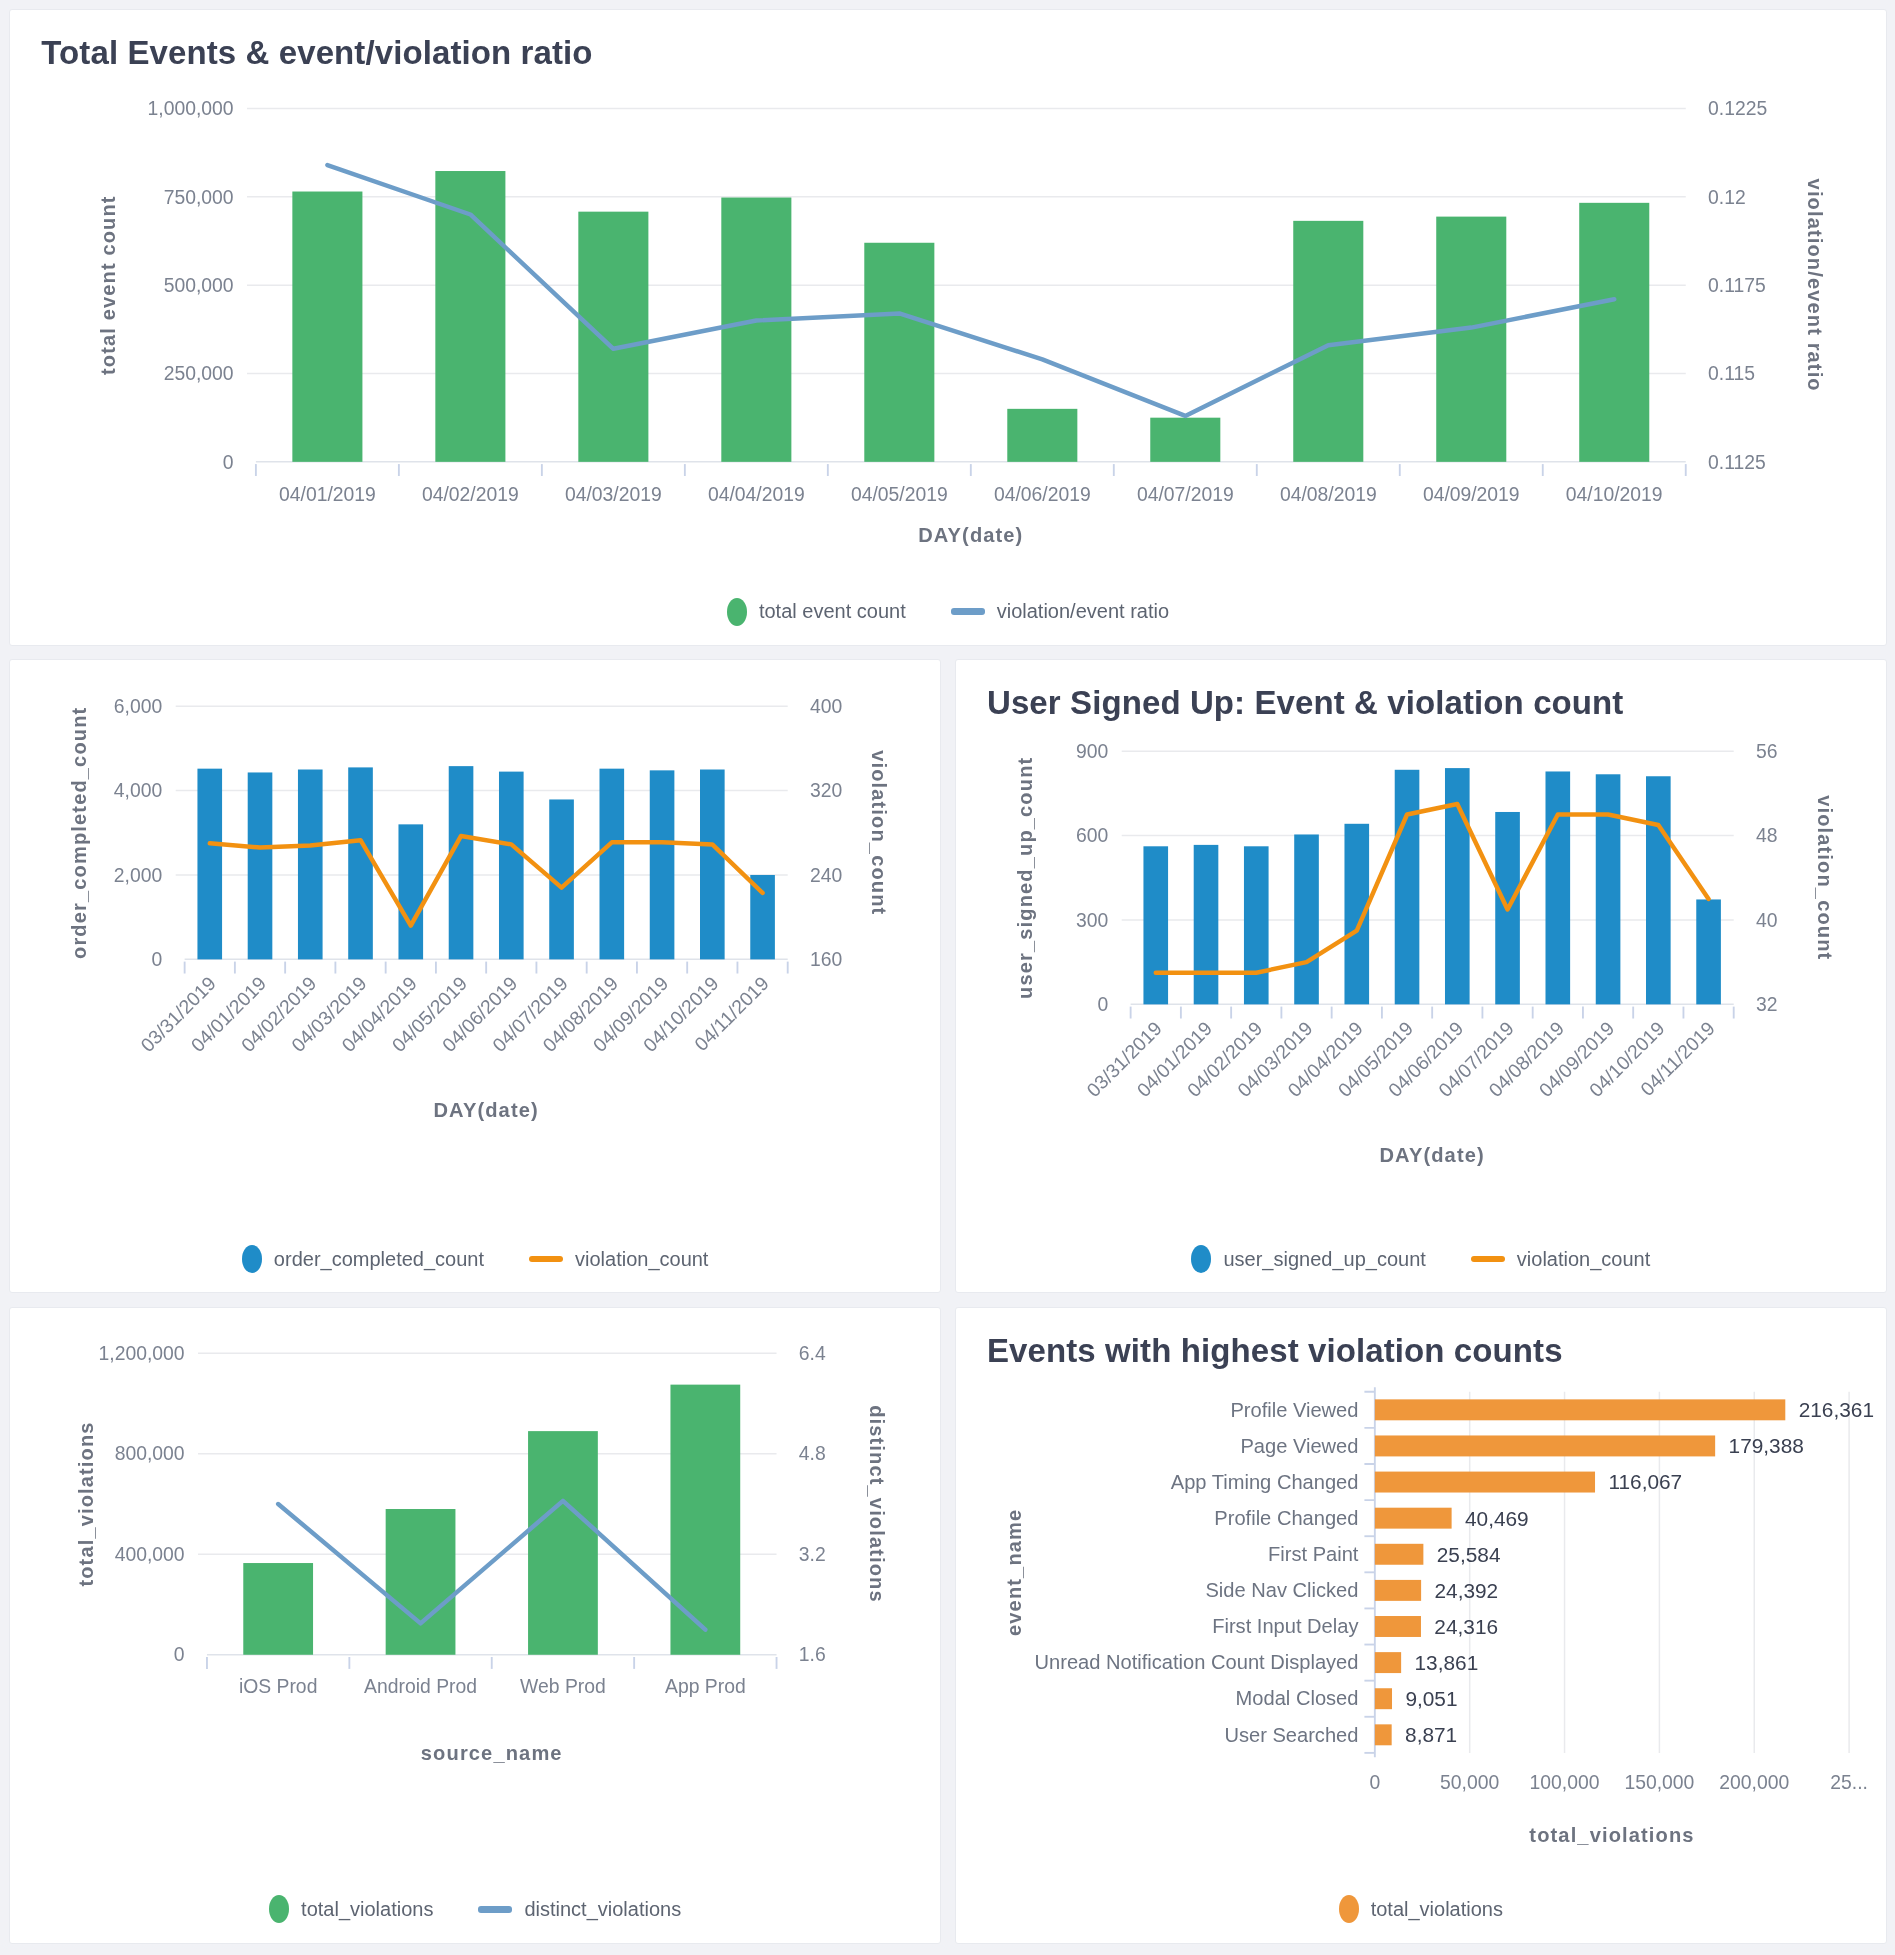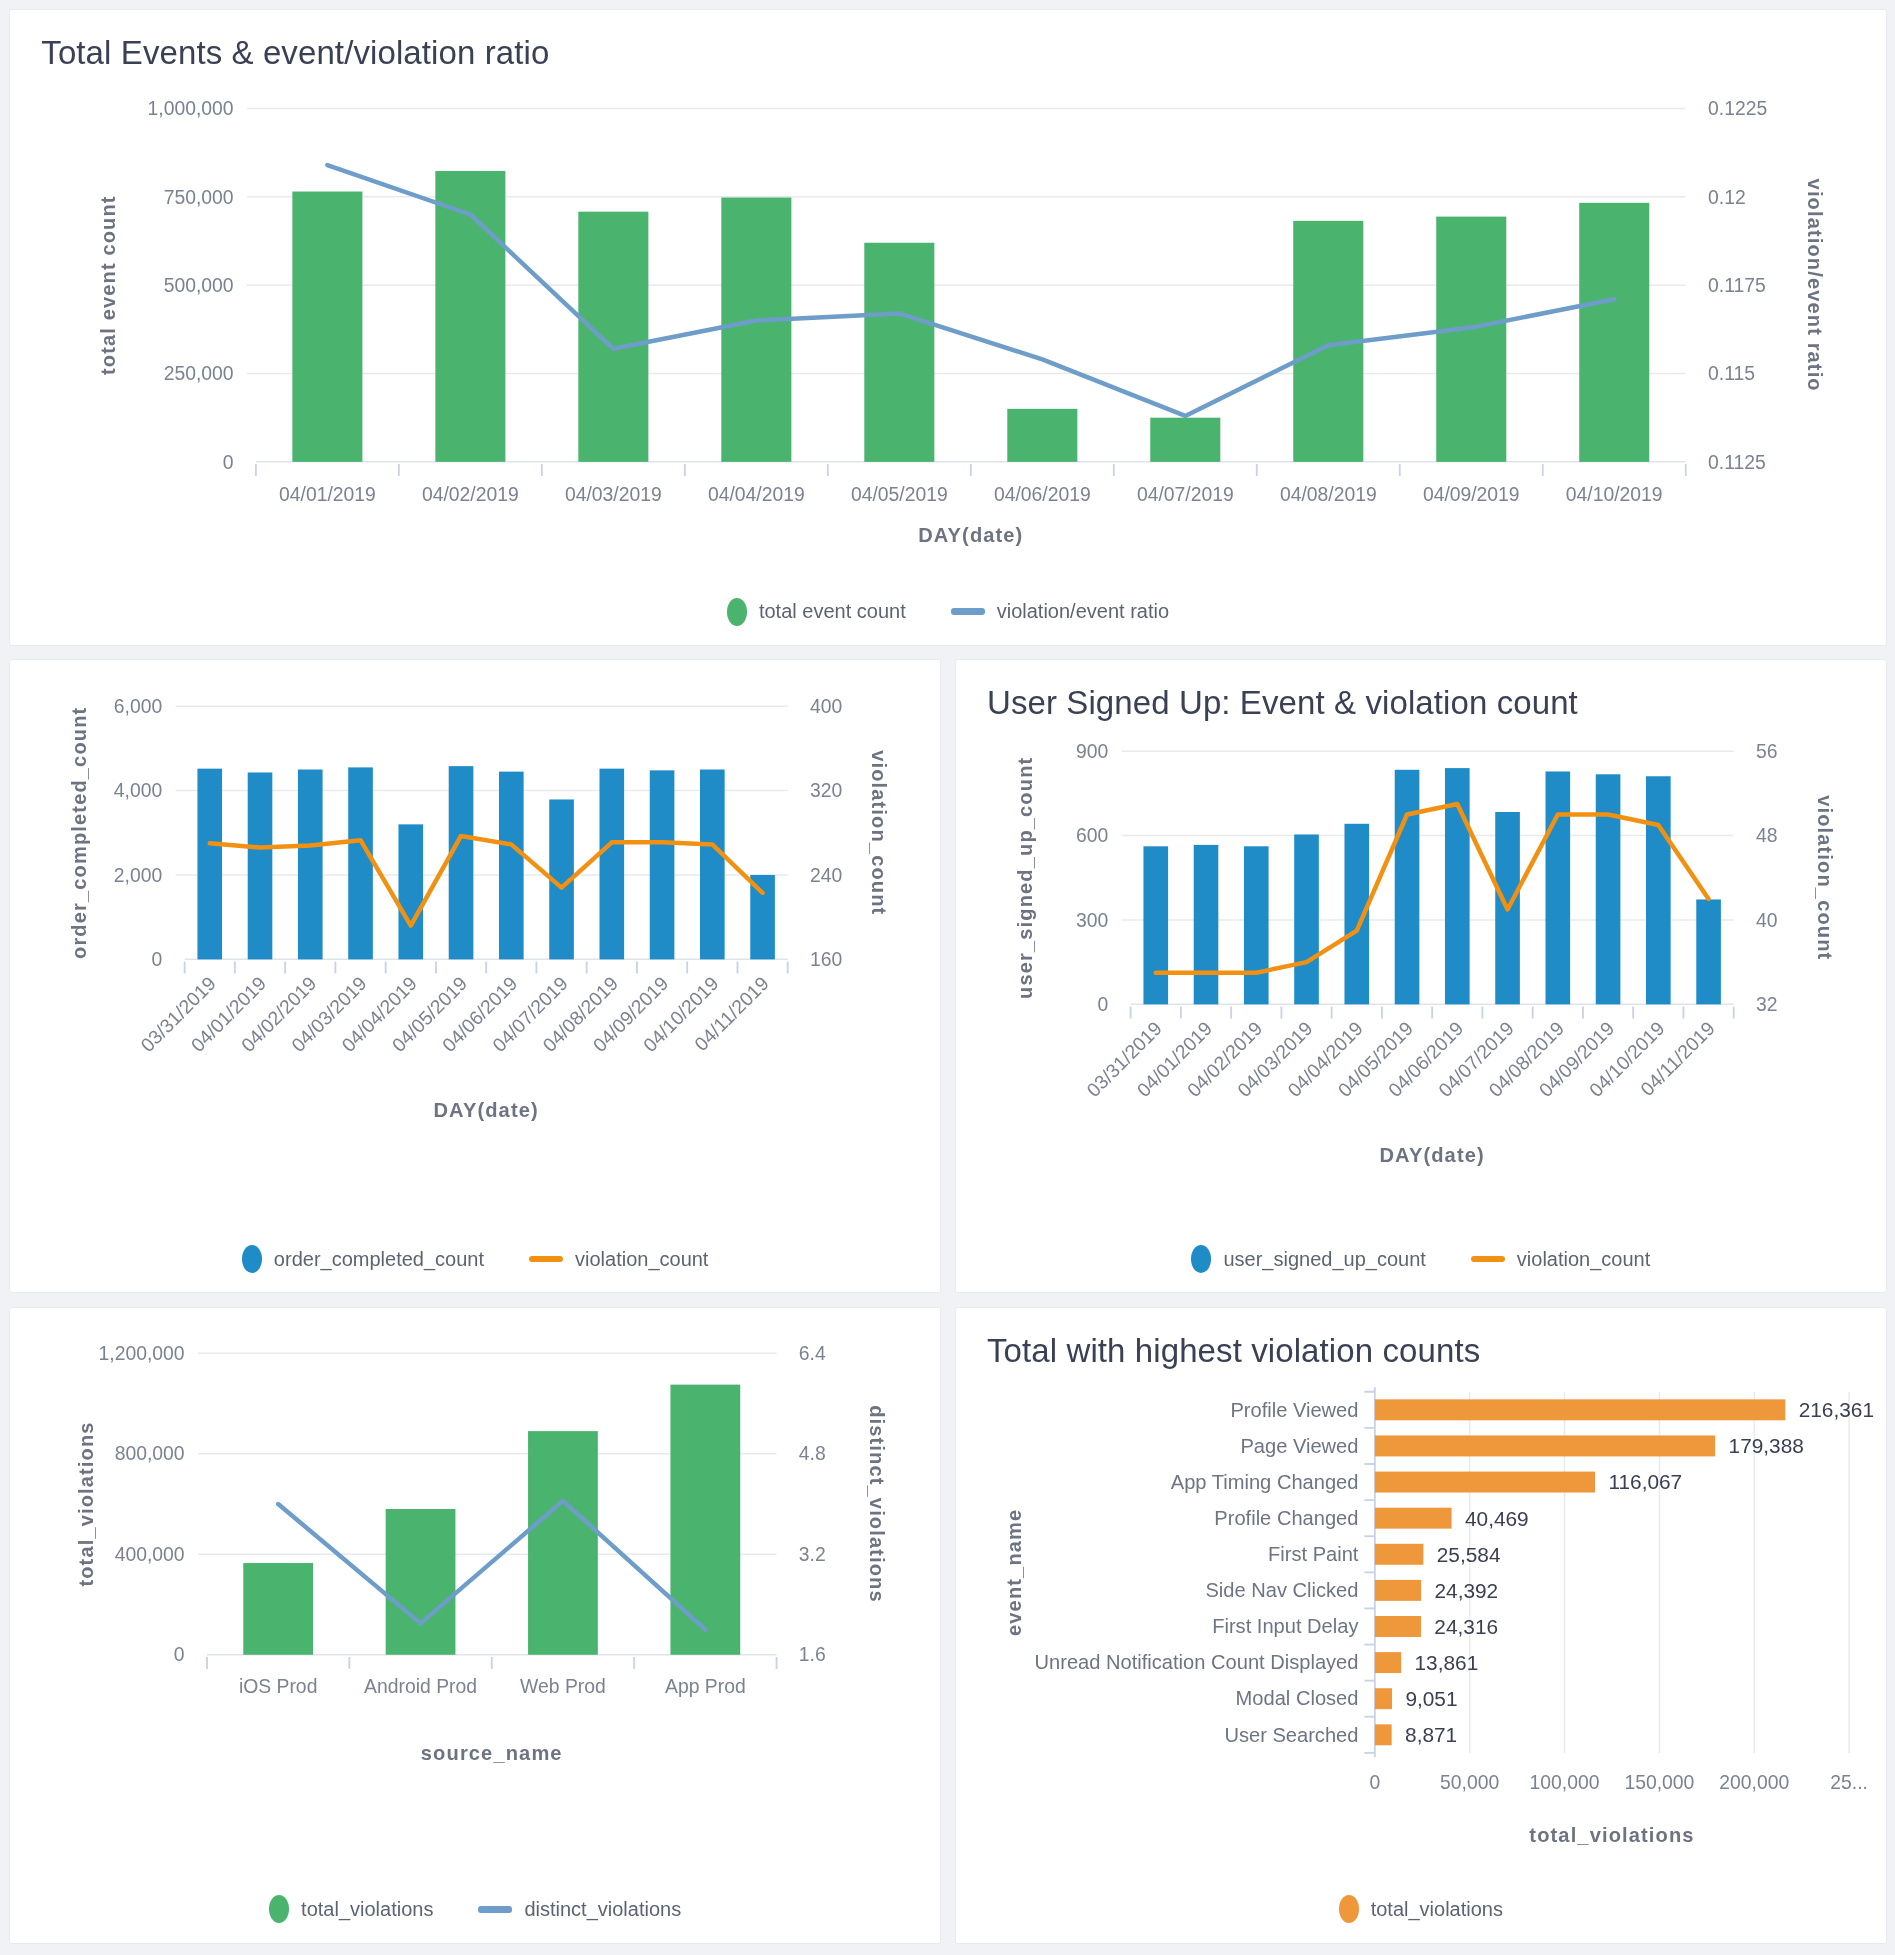--- a/index.html
+++ b/index.html
@@ -1,21 +1,21 @@
 <!DOCTYPE html>
 <html style="font-size:12px"><head>
 <meta charset="utf-8">
 <style>
   html,body{margin:0;padding:0;background:#f1f2f6;font-family:"Liberation Sans",sans-serif;}
   #dash{width:1896px;height:1955px;box-sizing:border-box;padding:9px;display:grid;
         grid-template-columns:1fr 1fr;grid-template-rows:637px 634px 637px;gap:13.4px;}
   .card{background:#ffffff;border:0.7px solid #e8eaef;border-radius:3px;box-sizing:border-box;
         padding:19.4px 22.3px;display:flex;flex-direction:column;overflow:hidden;}
   .card.wide{grid-column:1 / span 2;}
-  .chart-title{font-size:33px;color:#3b4154;font-weight:400;letter-spacing:0.1px;margin:4.5px 0 3px 9px;}
+  .chart-title{font-size:33px;color:#3b4154;font-weight:700;letter-spacing:0.1px;margin:4.5px 0 3px 9px;}
   svg{display:block;overflow:visible;}
   svg text{font-family:"Liberation Sans",sans-serif;}
   .tick{font-size:26px;fill:#7b8290;}
   .atitle{font-size:27px;font-weight:bold;fill:#6d7380;letter-spacing:1.5px;}
   .xcat{font-size:26px;fill:#7b8290;}
   .hcat{font-size:27px;fill:#6d7482;}
   .vlabel{font-size:28px;fill:#3a4051;}
   .legend{display:flex;justify-content:center;align-items:center;gap:45px;margin-top:19.4px;}
   .litem{display:flex;align-items:center;gap:12px;font-size:20px;color:#5d6471;cursor:pointer;}
   .mark-ellipse{width:20px;height:28px;border-radius:50%;}
@@ -272,21 +272,21 @@
         <span>total_violations</span>
       </span>
       <span class="litem">
         <span class="mark-line" style="background: rgb(109, 157, 200);"></span>
         <span>distinct_violations</span>
       </span>
     </div>
   </div>
 
   <div class="card">
-    <div class="chart-title">Total with highest violation counts</div>
+    <div class="chart-title">Events with highest violation counts</div>
     <svg id="svg4" width="886" height="488" viewBox="0 0 1190 655">
         <text x="533" y="558" text-anchor="middle" class="xcat">0</text>
         <line x1="660.4" y1="25" x2="660.4" y2="510" stroke="#e9eaed" stroke-width="2"></line>
         <text x="660.4" y="558" text-anchor="middle" class="xcat">50,000</text>
         <line x1="787.8" y1="25" x2="787.8" y2="510" stroke="#e9eaed" stroke-width="2"></line>
         <text x="787.8" y="558" text-anchor="middle" class="xcat">100,000</text>
         <line x1="915.2" y1="25" x2="915.2" y2="510" stroke="#e9eaed" stroke-width="2"></line>
         <text x="915.2" y="558" text-anchor="middle" class="xcat">150,000</text>
         <line x1="1042.6" y1="25" x2="1042.6" y2="510" stroke="#e9eaed" stroke-width="2"></line>
         <text x="1042.6" y="558" text-anchor="middle" class="xcat">200,000</text>

